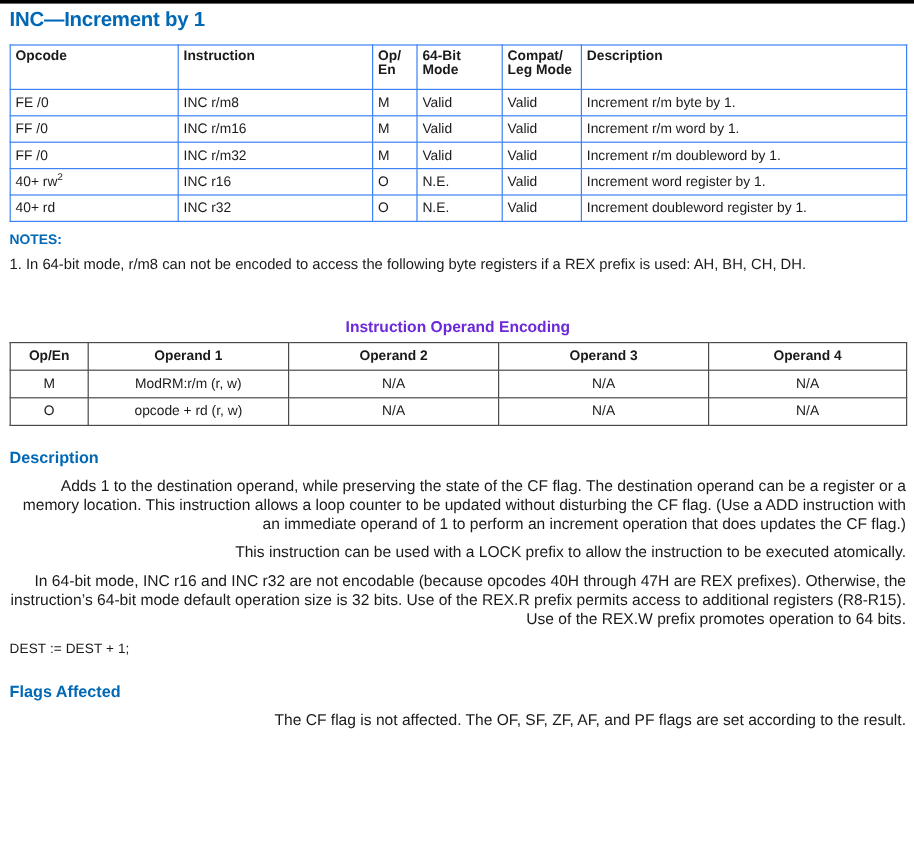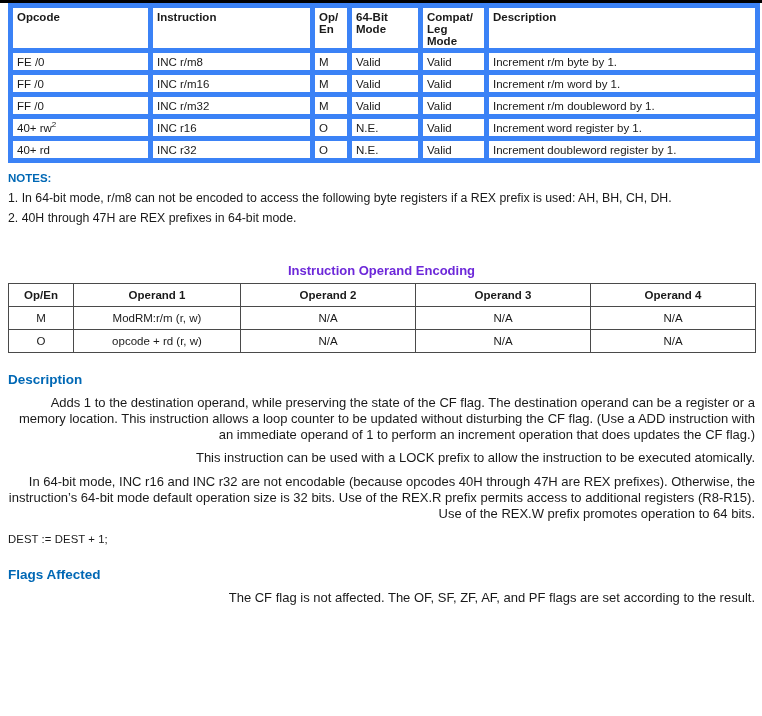--- a/index.html
+++ b/index.html
@@ -19,21 +19,21 @@
     color: #0068B5;
     font-size: 17px;
     font-weight: bold;
     margin: 4px 0 10px 0;
     letter-spacing: -0.2px;
   }
 
   table { border-collapse: collapse; table-layout: fixed; width: 747px; }
 
   .opcode-table th, .opcode-table td {
-    border: 5px solid #3b82f6;
+    border: 1px solid #3b82f6;
     font-size: 11.5px;
     padding: 2px 4px 1px 4px;
     overflow: hidden;
   }
   .opcode-table { border: 1px solid #1c1c1c; }
   .opcode-table th {
     text-align: left;
     vertical-align: top;
     white-space: pre-line;
     font-weight: bold;
@@ -88,20 +88,21 @@
     letter-spacing: 0.1px;
   }
 </style>
 </head>
 <body>
 
 <div class="top-rule"></div>
 
 <div class="content">
 
+  <div class="page-title">INC—Increment by 1</div>
 
   <table class="opcode-table">
     <colgroup>
       <col style="width:140px">
         <col style="width:162px">
         <col style="width:37px">
       <col style="width:71px">
         <col style="width:66px">
         <col style="width:271px">
     </colgroup>
@@ -155,21 +156,20 @@
       <td>O</td>
       <td>N.E.</td>
       <td>Valid</td>
       <td>Increment doubleword register by 1.</td>
     </tr>
   </tbody>
     </table>
 
   <div class="notes-heading">NOTES:</div>
   <p class="note-line">1. In 64-bit mode, r/m8 can not be encoded to access the following byte registers if a REX prefix is used: AH, BH, CH, DH.</p>
-  <p class="note-line">2. 40H through 47H are REX prefixes in 64-bit mode.</p>
 
   <div class="enc-title">Instruction Operand Encoding</div>
 
   <table class="enc-table">
     <colgroup>
       <col style="width:65px">
         <col style="width:167px">
         <col style="width:175px">
       <col style="width:175px">
         <col style="width:165px">

